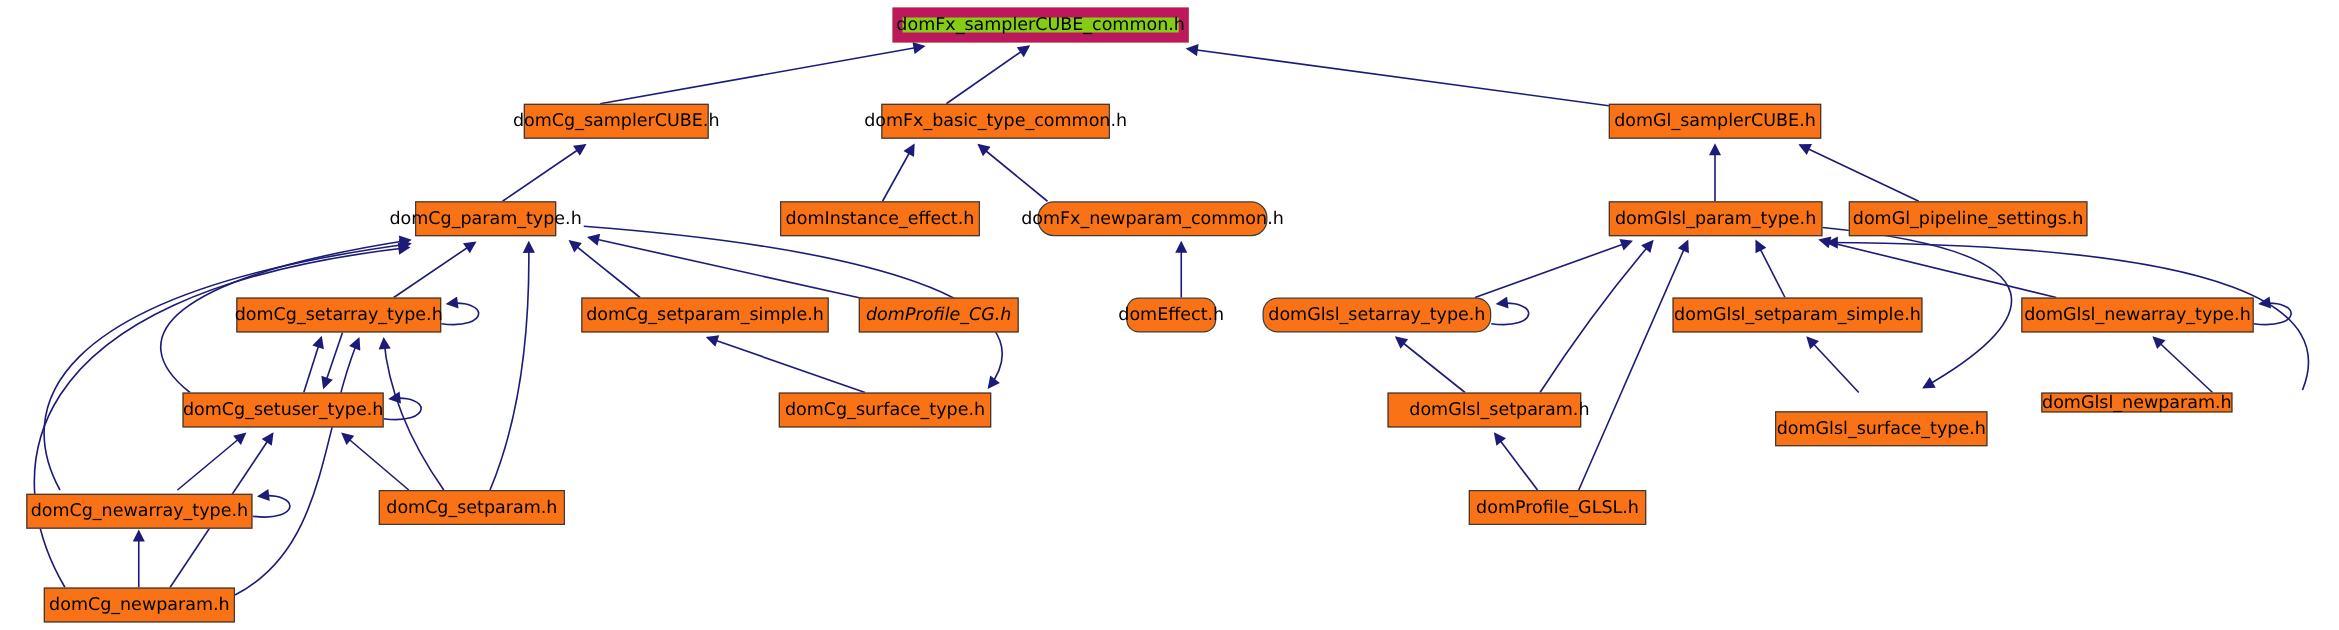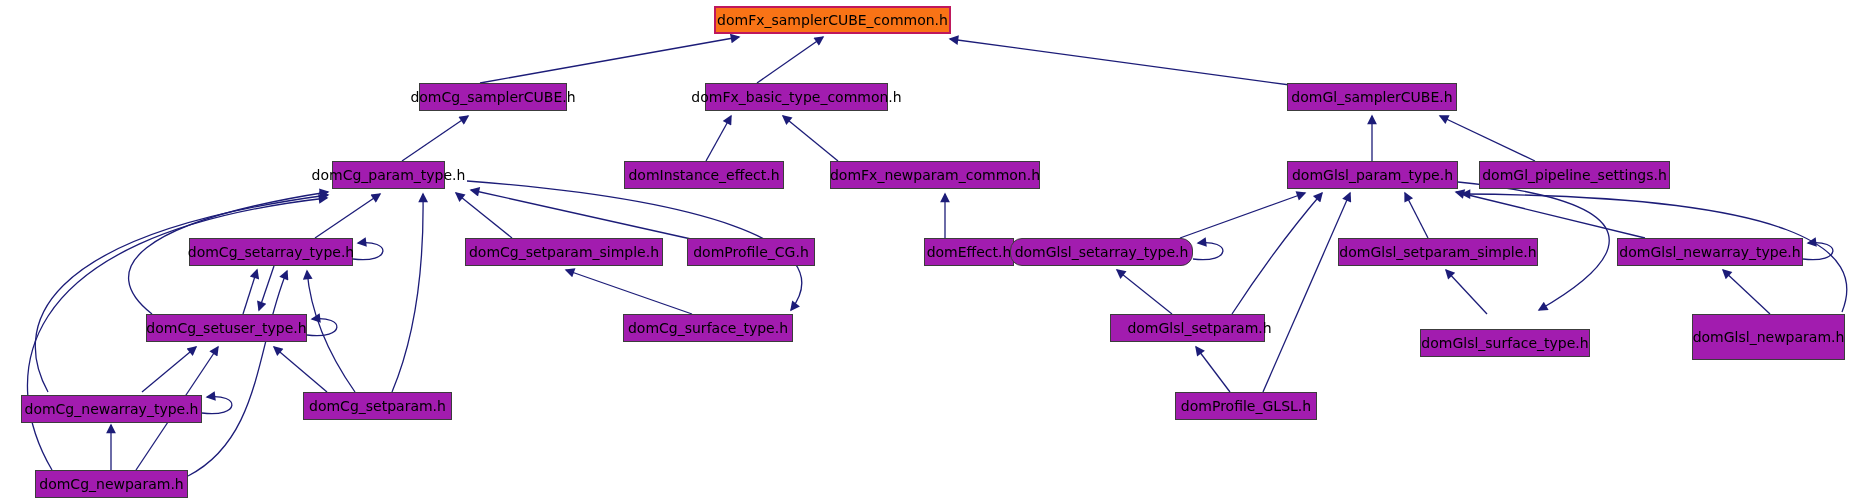--- a/index.html
+++ b/index.html
@@ -7,27 +7,27 @@
     position:relative;
     width:1871px;height:504px;
     background:#ffffff;
     overflow:hidden;
     font-family:"DejaVu Sans","Liberation Sans",sans-serif;
   }
   #edges{position:absolute;left:0;top:0;width:1871px;height:504px;}
   .edge{fill:none;stroke:#1c1c78;stroke-width:1.3px;marker-end:url(#arrowhead);}
   .node{
     position:absolute;box-sizing:border-box;
-    background:#a21caf;border:1px solid #3c3c3c;
+    background:#f97316;border:1px solid #3c3c3c;
     color:#000000;font-size:14px;line-height:1;
     display:flex;align-items:center;justify-content:center;
     white-space:nowrap;cursor:pointer;
   }
   .node.highlight{
-    background:#f97316;border:2px solid #be185d;cursor:default;
+    background:#84cc16;border:8px solid #be185d;cursor:default;
   }
 </style>
 </head>
 <body>
 
 <div id="canvas">
   <svg id="edges" width="1871" height="504" viewBox="0 0 1871 504" xmlns="http://www.w3.org/2000/svg">
     <defs>
       <marker id="arrowhead" viewBox="0 0 10 10" refX="8.5" refY="5" markerWidth="10" markerHeight="7.5" orient="auto">
         <path d="M 0 0 L 10 5 L 0 10 z" fill="#1c1c78"></path>
@@ -76,33 +76,33 @@
       <path d="M 1193,259 C 1232,264 1232,239 1198,243" class="edge"></path>
       <path d="M 1803,259 C 1842,264 1842,239 1808,243" class="edge"></path>
     </svg>
   <div id="nodes">
       <div class="node highlight" style="left: 714px; top: 6px; width: 237px; height: 28px;">domFx_samplerCUBE_common.h</div>
       <div class="node" style="left: 419px; top: 83px; width: 148px; height: 28px;">domCg_samplerCUBE.h</div>
       <div class="node" style="left: 665px; top: 83px; width: 183px; height: 28px; margin-left: 40px;">domFx_basic_type_common.h</div>
       <div class="node" style="left: 1287px; top: 83px; width: 170px; height: 28px;">domGl_samplerCUBE.h</div>
       <div class="node" style="left: 332px; top: 161px; width: 113px; height: 28px;">domCg_param_type.h</div>
       <div class="node" style="left: 624px; top: 161px; width: 160px; height: 28px;">domInstance_effect.h</div>
-      <div class="node" style="left: 830px; top: 161px; width: 210px; height: 28px;">domFx_newparam_common.h</div>
+      <div class="node" style="left: 830px; top: 161px; width: 184px; height: 28px; border-radius: 13px;">domFx_newparam_common.h</div>
       <div class="node" style="left: 1287px; top: 161px; width: 171px; height: 28px;">domGlsl_param_type.h</div>
       <div class="node" style="left: 1479px; top: 161px; width: 191px; height: 28px;">domGl_pipeline_settings.h</div>
       <div class="node" style="left: 189px; top: 238px; width: 164px; height: 28px;">domCg_setarray_type.h</div>
       <div class="node" style="left: 465px; top: 238px; width: 198px; height: 28px;">domCg_setparam_simple.h</div>
-      <div class="node" style="left: 687px; top: 238px; width: 128px; height: 28px;">domProfile_CG.h</div>
-      <div class="node" style="left: 924px; top: 238px; width: 90px; height: 28px;">domEffect.h</div>
+      <div class="node" style="left: 687px; top: 238px; width: 128px; height: 28px; font-style: italic;">domProfile_CG.h</div>
+      <div class="node" style="left: 901px; top: 238px; width: 72px; height: 28px; border-radius: 10px;">domEffect.h</div>
       <div class="node" style="left: 1010px; top: 238px; width: 183px; height: 28px; border-radius: 12px;">domGlsl_setarray_type.h</div>
       <div class="node" style="left: 1338px; top: 238px; width: 200px; height: 28px;">domGlsl_setparam_simple.h</div>
       <div class="node" style="left: 1617px; top: 238px; width: 186px; height: 28px;">domGlsl_newarray_type.h</div>
       <div class="node" style="left: 146px; top: 314px; width: 161px; height: 28px;">domCg_setuser_type.h</div>
       <div class="node" style="left: 623px; top: 314px; width: 170px; height: 28px;">domCg_surface_type.h</div>
       <div class="node" style="left: 1110px; top: 314px; width: 155px; height: 28px; padding-left: 24px;">domGlsl_setparam.h</div>
       <div class="node" style="left: 1420px; top: 314px; width: 170px; height: 28px; margin-top: 15px;">domGlsl_surface_type.h</div>
-      <div class="node" style="left: 1692px; top: 314px; width: 153px; height: 46px;">domGlsl_newparam.h</div>
+      <div class="node" style="left: 1633px; top: 314px; width: 153px; height: 16px;">domGlsl_newparam.h</div>
       <div class="node" style="left: 21px; top: 395px; width: 181px; height: 28px;">domCg_newarray_type.h</div>
       <div class="node" style="left: 303px; top: 392px; width: 149px; height: 28px;">domCg_setparam.h</div>
       <div class="node" style="left: 1175px; top: 392px; width: 142px; height: 28px;">domProfile_GLSL.h</div>
       <div class="node" style="left: 35px; top: 470px; width: 153px; height: 28px;">domCg_newparam.h</div>
     </div>
 </div>
 
 </body></html>

